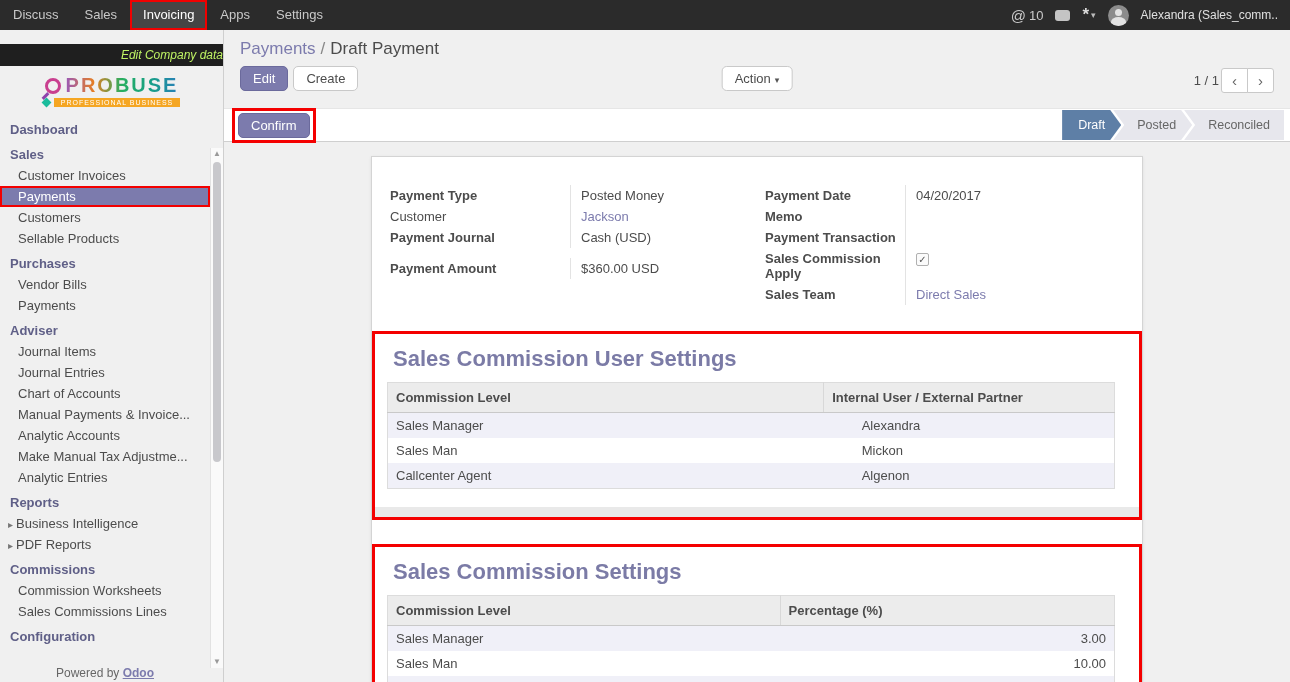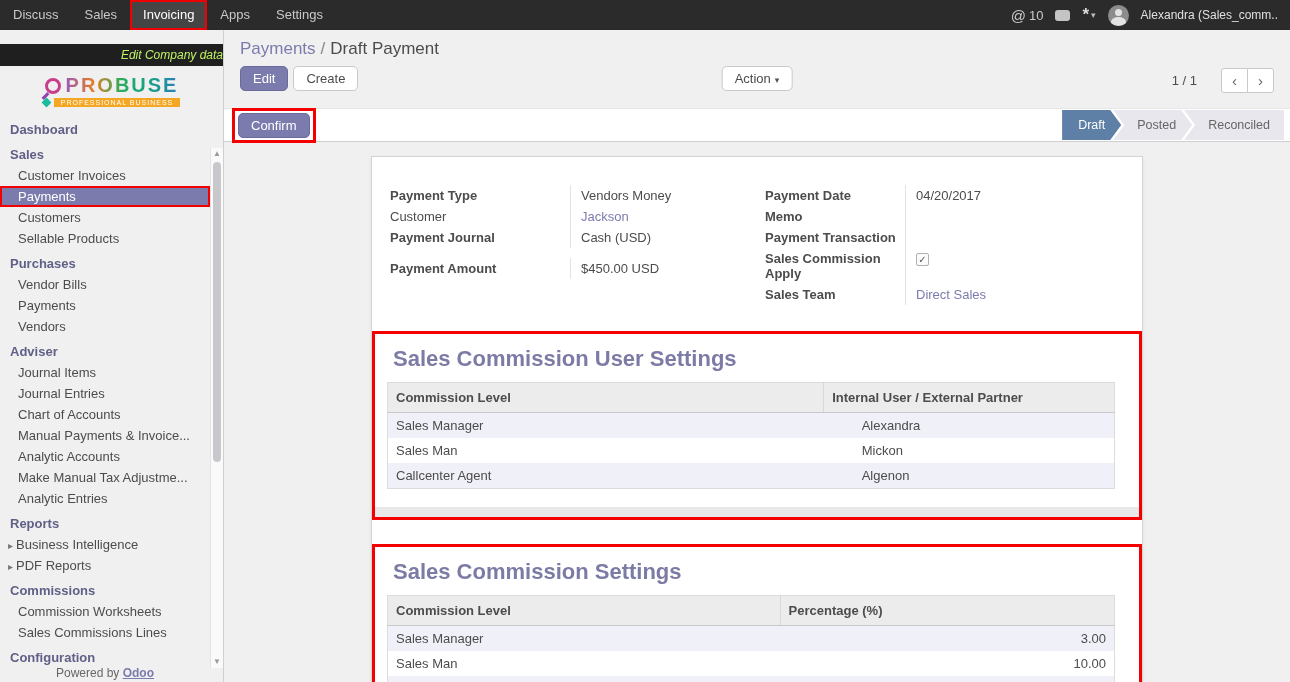--- a/index.html
+++ b/index.html
@@ -55,21 +55,21 @@
   .breadcrumb-row { padding:9px 16px 4px; font-size:17px; }
   .bc-link { color:#7c7bad; cursor:pointer; }
   .bc-sep { color:#888; margin:0 5px; }
   .bc-cur { color:#4c4c4c; }
   .actions-row { position:relative; height:34px; margin:3px 16px 8px; }
   .btn { font-size:13px; padding:4px 12px; border-radius:5px; border:1px solid #c9c9c9; background:#fff; color:#4c4c4c; cursor:pointer; }
   .btn-primary { background:#7c7bad; color:#fff; border-color:#6b6a9c; }
   .left-btns { display:inline-flex; gap:5px; }
   .action-center { position:absolute; left:50%; top:0; transform:translateX(-50%); }
   .btn .caret { color:#555; margin-left:4px; font-size:9px; }
-  .pager { position:absolute; right:0; top:2px; display:flex; align-items:center; gap:24px; }
+  .pager { position:absolute; right:0; top:2px; display:flex; align-items:center; gap:2px; }
   .pager-text { font-size:13px; }
   .pager-btns { display:flex; }
   .pager-btn { width:27px; height:25px; background:#fff; border:1px solid #c9c9c9; color:#666; font-size:15px; line-height:23px; text-align:center; cursor:pointer; }
   .pager-btn.prev { border-radius:3px 0 0 3px; }
   .pager-btn.next { border-radius:0 3px 3px 0; margin-left:-1px; }
 
   
   .statusbar { background:#fff; border-top:1px solid #e6e6e6; border-bottom:1px solid #cfcfcf; height:34px; display:flex; align-items:center; justify-content:space-between; padding:0 6px 0 8px; }
   .red-wrap-inline { border:3px solid #f40000; padding:2px 3px; display:inline-block; background:transparent; }
   .steps { display:flex; height:30px; }
@@ -155,21 +155,20 @@
       <div class="side-heading">Dashboard</div>
       <div class="side-heading">Sales</div>
       <div class="side-item">Customer Invoices</div>
       <div class="side-item active">Payments</div>
       <div class="side-item">Customers</div>
       <div class="side-item">Sellable Products</div>
 
       <div class="side-heading">Purchases</div>
       <div class="side-item">Vendor Bills</div>
       <div class="side-item">Payments</div>
-      <div class="side-item">Vendors</div>
 
       <div class="side-heading">Adviser</div>
       <div class="side-item">Journal Items</div>
       <div class="side-item">Journal Entries</div>
       <div class="side-item">Chart of Accounts</div>
       <div class="side-item">Manual Payments &amp; Invoice...</div>
       <div class="side-item">Analytic Accounts</div>
       <div class="side-item">Make Manual Tax Adjustme...</div>
       <div class="side-item">Analytic Entries</div>
 
@@ -229,27 +228,27 @@
         <div class="step last">Reconciled</div>
       </div>
     </div>
 
     <div class="content">
       <div class="sheet">
 
         <div class="o-form">
           <div class="fg left">
             <div class="flabel">Payment Type</div>
-            <div class="fval">Vendors Money</div>
+            <div class="fval">Posted Money</div>
             <div class="flabel nb">Customer</div>
             <div class="fval link">Jackson</div>
             <div class="flabel">Payment Journal</div>
             <div class="fval">Cash (USD)</div>
             <div class="flabel gap-top">Payment Amount</div>
-            <div class="fval gap-top">$450.00 USD</div>
+            <div class="fval gap-top">$360.00 USD</div>
           </div>
           <div class="fg right">
             <div class="flabel">Payment Date</div>
             <div class="fval">04/20/2017</div>
             <div class="flabel">Memo</div>
             <div class="fval"></div>
             <div class="flabel">Payment Transaction</div>
             <div class="fval"></div>
             <div class="flabel">Sales Commission Apply</div>
             <div class="fval"><span class="cb">✓</span></div>

